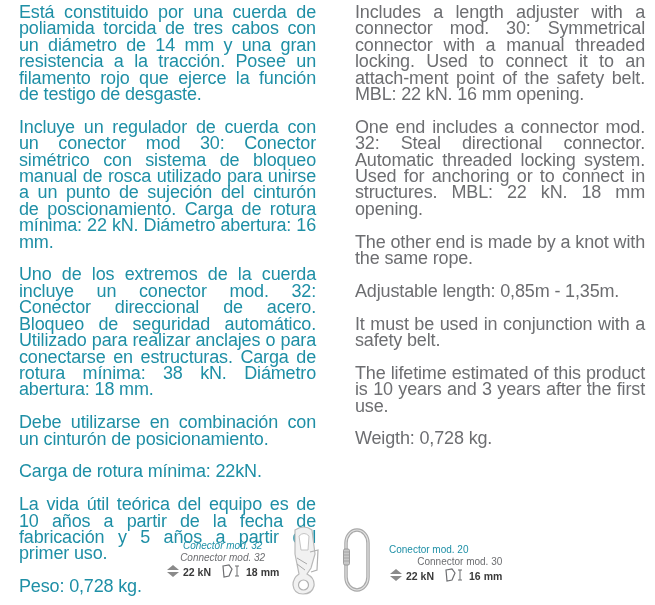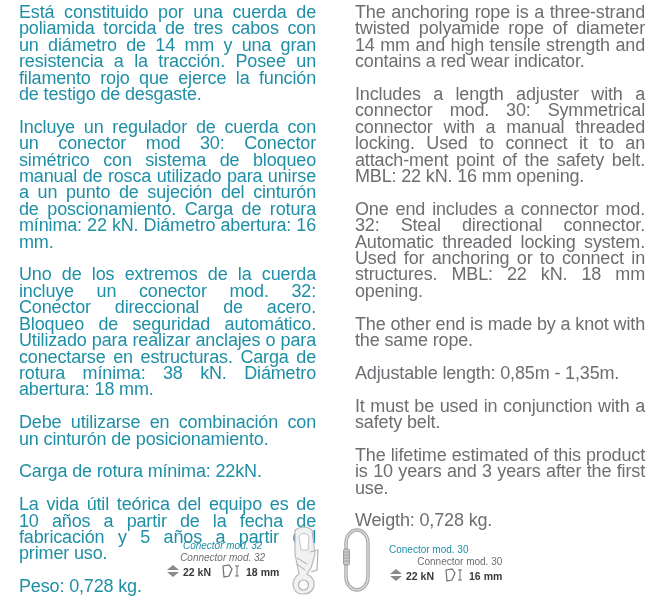--- a/index.html
+++ b/index.html
@@ -40,21 +40,20 @@
   <p>Está constituido por una cuerda de poliamida torcida de tres cabos con un diámetro de 14 mm y una gran resistencia a la tracción. Posee un filamento rojo que ejerce la función de testigo de desgaste.</p>
   <p>Incluye un regulador de cuerda con un conector mod 30: Conector simétrico con sistema de bloqueo manual de rosca utilizado para unirse a un punto de sujeción del cinturón de poscionamiento. Carga de rotura mínima: 22 kN. Diámetro abertura: 16 mm.</p>
   <p>Uno de los extremos de la cuerda incluye un conector mod. 32: Conector direccional de acero. Bloqueo de seguridad automático. Utilizado para realizar anclajes o para conectarse en estructuras. Carga de rotura mínima: 38 kN. Diámetro abertura: 18 mm.</p>
   <p>Debe utilizarse en combinación con un cinturón de posicionamiento.</p>
   <p>Carga de rotura mínima: 22kN.</p>
   <p>La vida útil teórica del equipo es de 10 años a partir de la fecha de fabricación y 5 años a partir del primer uso.</p>
   <p>Peso: 0,728 kg.</p>
 </div>
 
 <div class="col col-en">
-  <p>The anchoring rope is a three-strand twisted polyamide rope of diameter 14 mm and high tensile strength and contains a red wear indicator.</p>
   <p>Includes a length adjuster with a connector mod.  30: Symmetrical connector with a manual threaded locking. Used to connect it to an attach-ment point of the safety belt.  MBL: 22 kN.  16 mm opening.</p>
   <p>One end includes a connector mod. 32:  Steal directional connector. Automatic threaded locking system. Used for anchoring or to connect in structures.  MBL: 22 kN.  18 mm opening.</p>
   <p>The other end is made by a knot with the same rope.</p>
   <p>Adjustable length: 0,85m - 1,35m.</p>
   <p>It must be used in conjunction with a safety belt.</p>
   <p>The lifetime estimated of this product is 10 years and 3 years after the first use.</p>
   <p>Weigth: 0,728 kg.</p>
 </div>
 
 <div class="connector conn32">
@@ -89,21 +88,21 @@
   <rect x="5" y="3" width="22" height="60" rx="11" ry="13" fill="none" stroke="#a9a9a9" stroke-width="3.5"></rect>
   <rect x="5" y="3" width="22" height="60" rx="11" ry="13" fill="none" stroke="#e2e2e2" stroke-width="1.2"></rect>
   <rect x="2.5" y="22" width="6" height="16" rx="1.5" fill="#c8c8c8" stroke="#8e8e8e" stroke-width="0.8"></rect>
   <line x1="3" y1="25" x2="8" y2="25" stroke="#8e8e8e" stroke-width="0.6"></line>
   <line x1="3" y1="28" x2="8" y2="28" stroke="#8e8e8e" stroke-width="0.6"></line>
   <line x1="3" y1="31" x2="8" y2="31" stroke="#8e8e8e" stroke-width="0.6"></line>
   <line x1="3" y1="34" x2="8" y2="34" stroke="#8e8e8e" stroke-width="0.6"></line>
 </svg>
 
 <div class="connector conn30">
-  <div class="conn-title-es">Conector mod. 30</div>
+  <div class="conn-title-es">Conector mod. 20</div>
   <div class="conn-title-en">Connector mod. 30</div>
   <div class="spec-row">
     <svg class="strength-icon" viewBox="0 0 14 14">
       <polygon points="7,1 13,6 1,6" fill="#8a8a8a"></polygon>
       <polygon points="1,8 13,8 7,13" fill="#8a8a8a"></polygon>
     </svg>
     <span>22 kN</span>
     <svg class="gate-icon" viewBox="0 0 22 14">
       <path d="M2,2 L8,1 L11,5 L8,12 L3,13 Z" fill="none" stroke="#6d6e71" stroke-width="1.2"></path>
       <line x1="16" y1="2" x2="16" y2="12" stroke="#6d6e71" stroke-width="1"></line>

